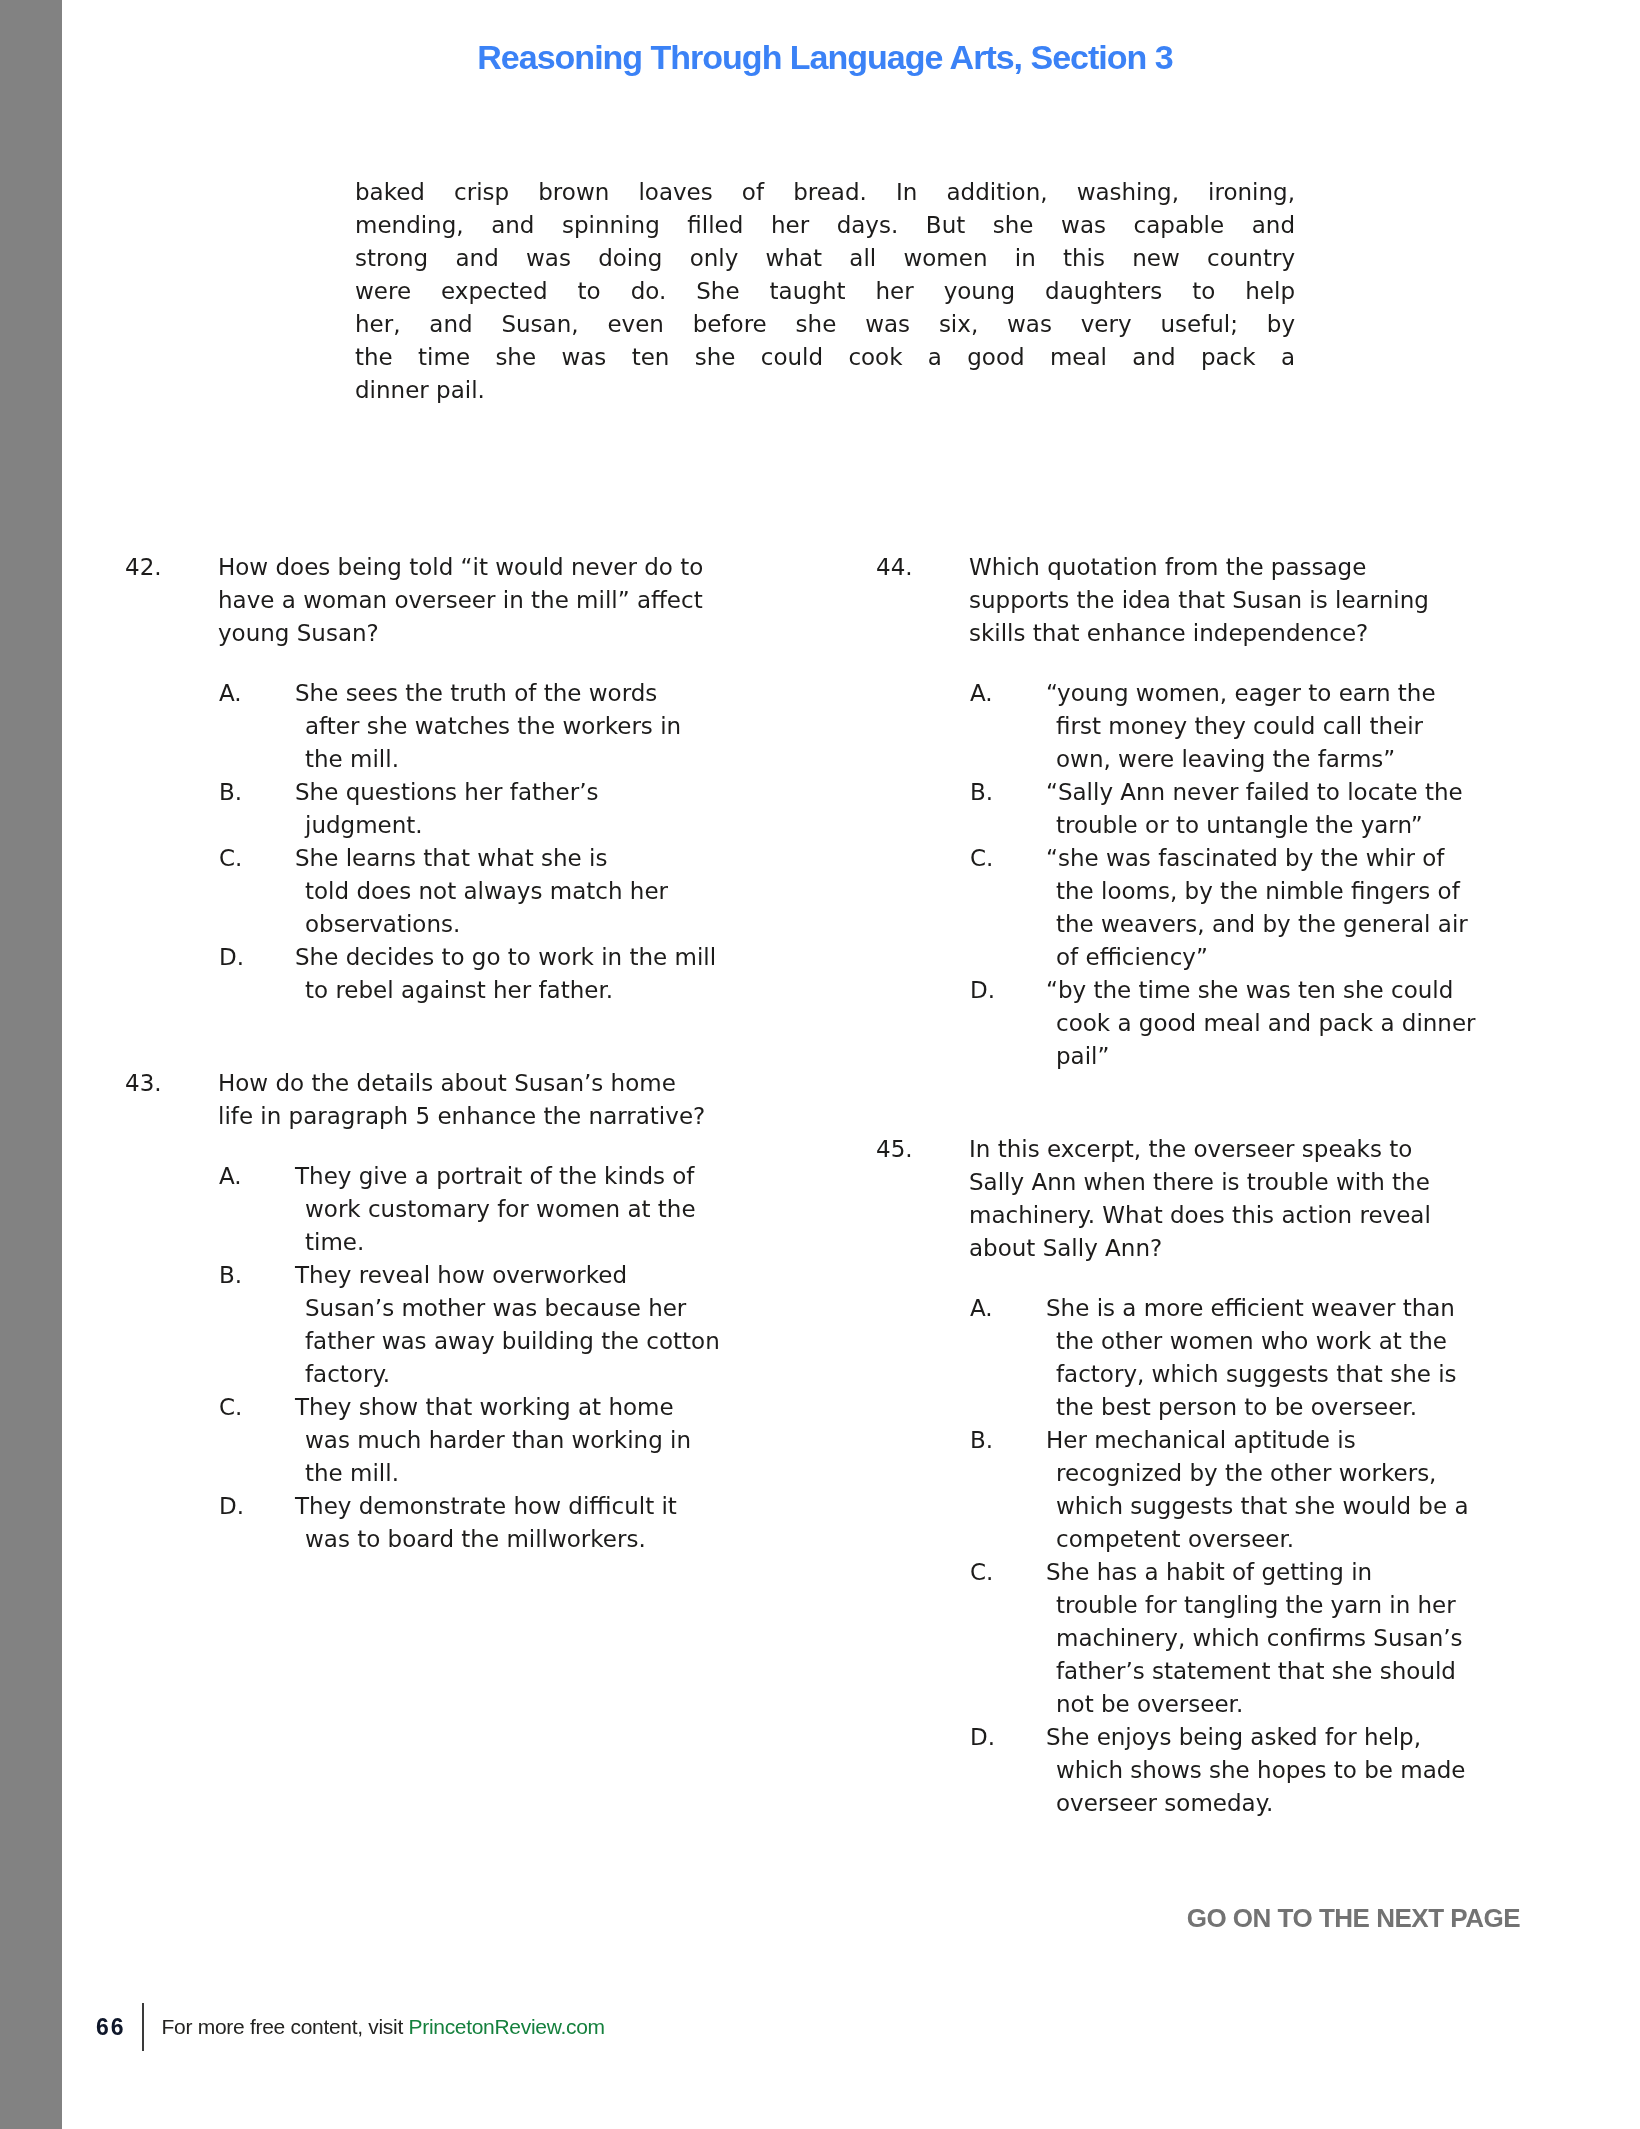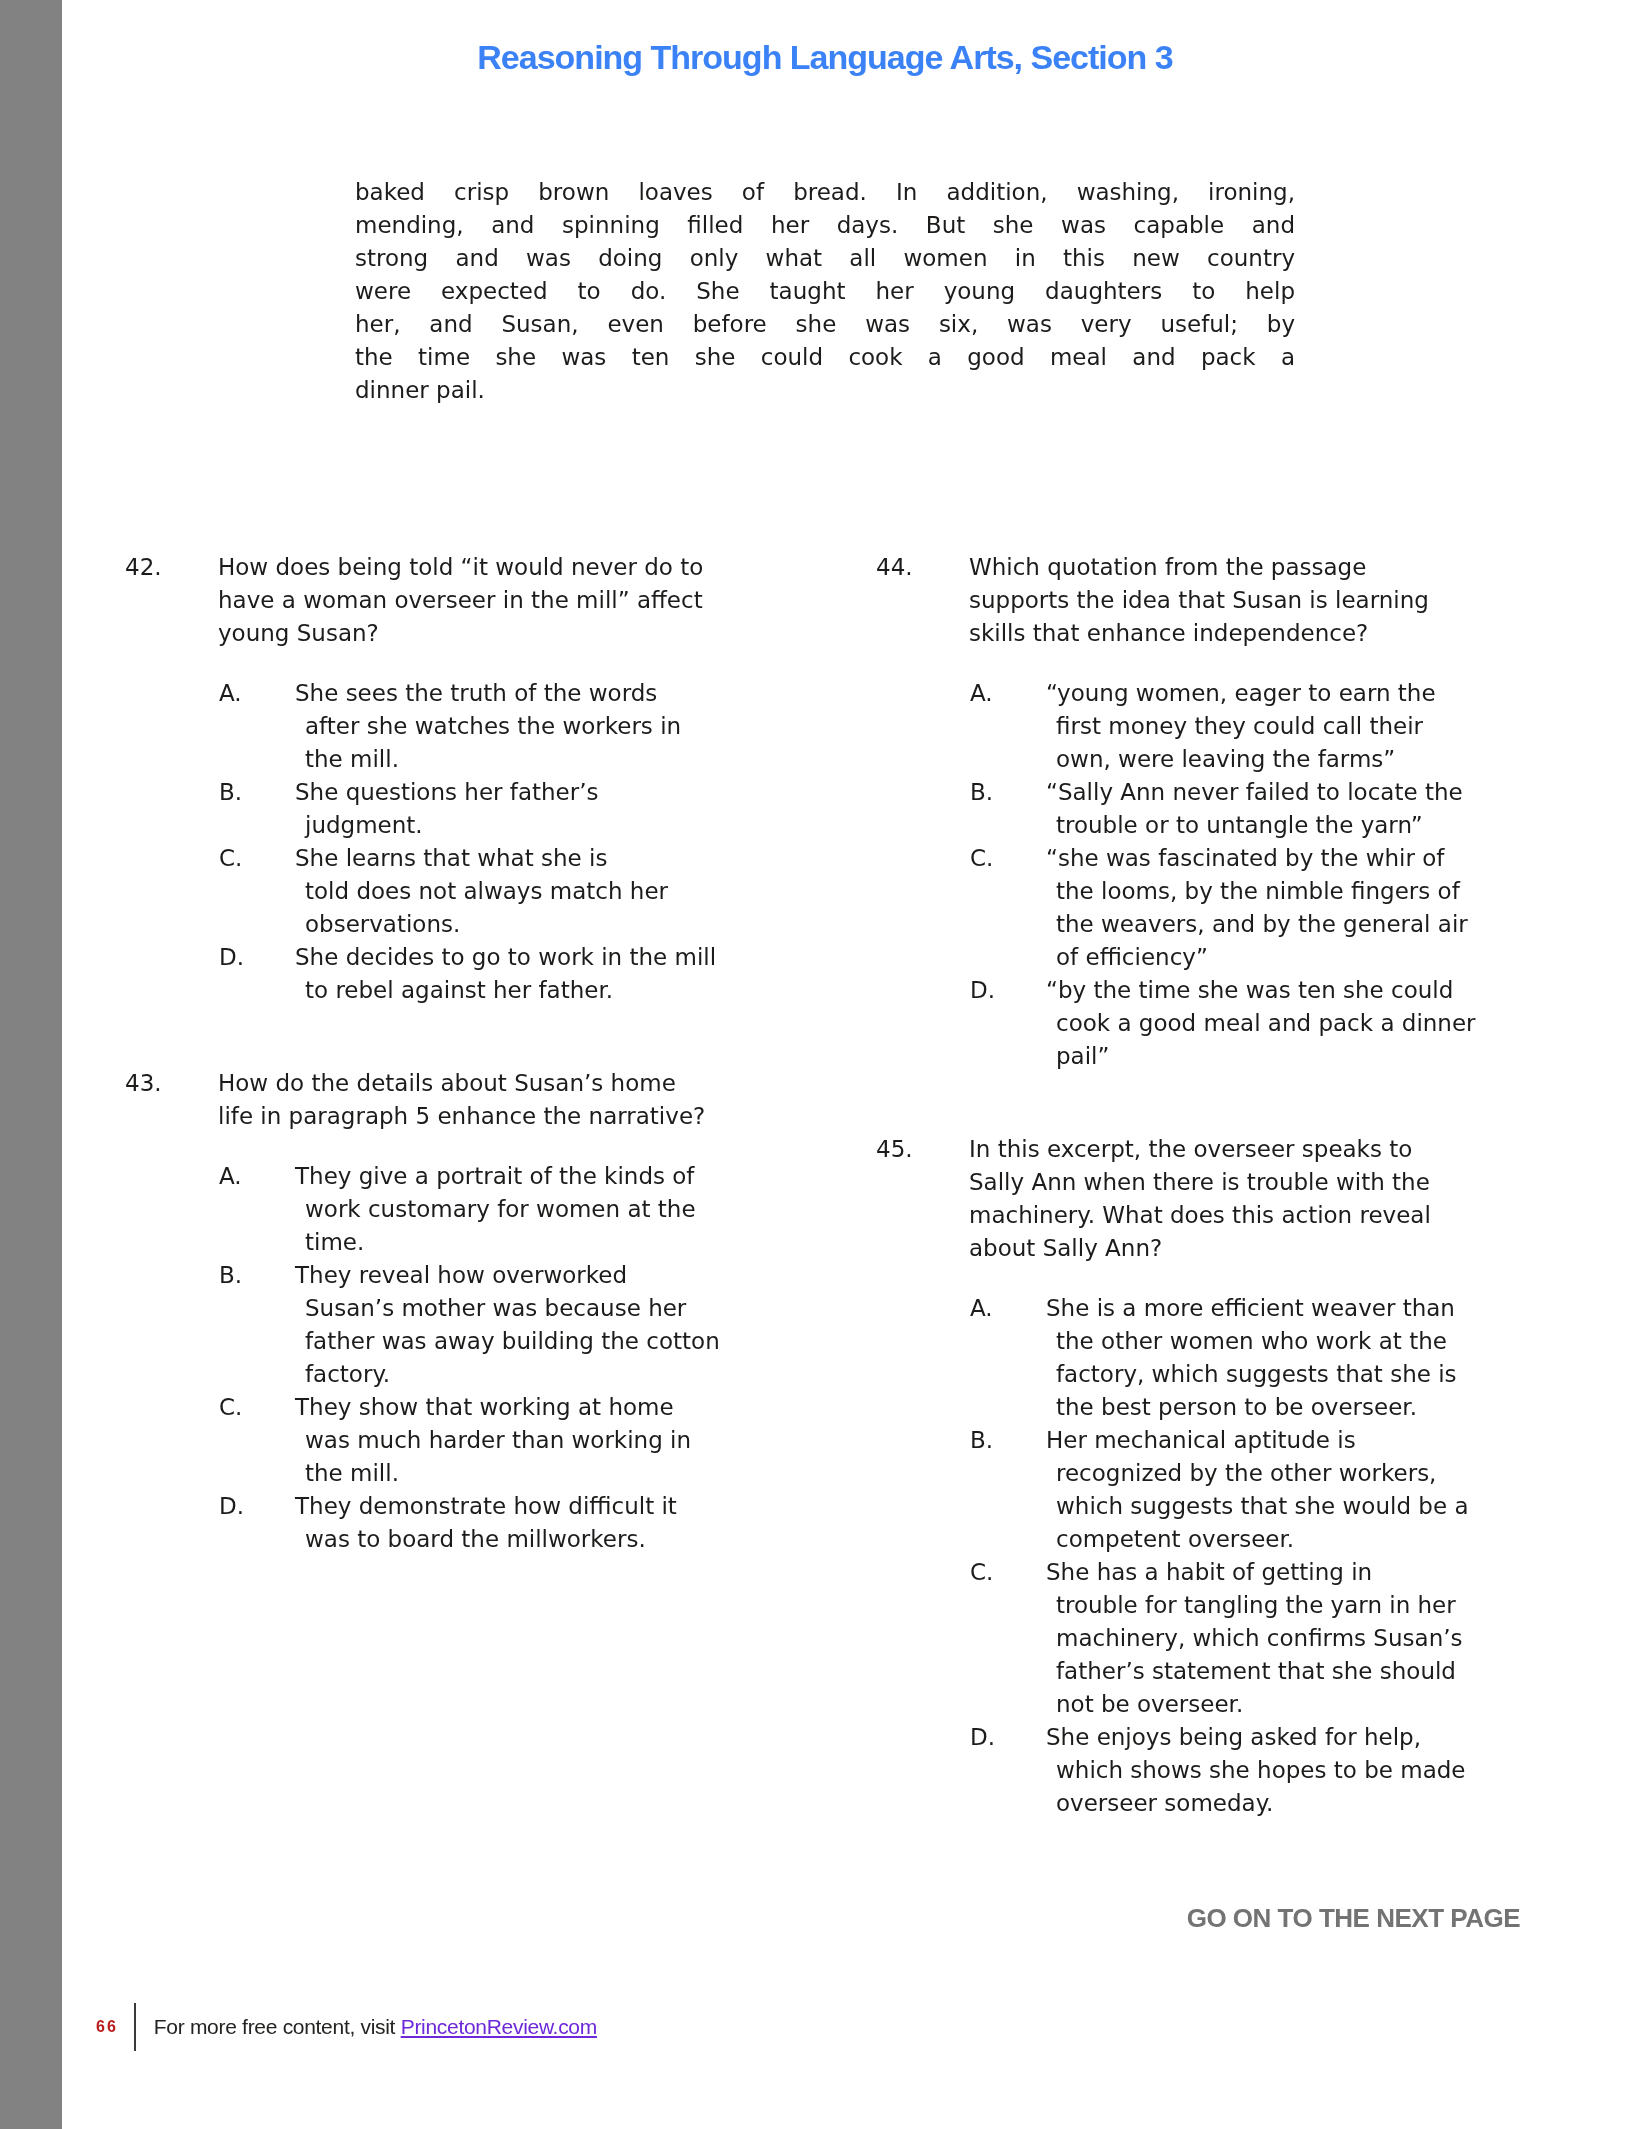--- a/index.html
+++ b/index.html
@@ -31,28 +31,28 @@
   .optletter{flex:0 0 76px;width:76px;}
   .optlines{white-space:nowrap;}
   .optlines div + div{padding-left:10px;}
   .go-on{
     position:absolute;right:120px;top:1903px;
     font-family:"Liberation Sans",sans-serif;font-weight:bold;font-size:26px;
     letter-spacing:-0.5px;color:#737373;
   }
   .footer{position:absolute;left:96px;top:2003px;display:flex;align-items:center;}
   .footer-page{
-    font-family:"Liberation Sans",sans-serif;font-weight:bold;font-size:16px;
-    letter-spacing:2px;color:#b91c1c;
+    font-family:"Liberation Sans",sans-serif;font-weight:bold;font-size:23px;
+    letter-spacing:2px;color:#0f172a;
   }
   .footer-divider{width:2px;height:48px;background:#3a3a3a;margin:0 18px 0 16px;}
   .footer-text{
     font-family:"Liberation Sans",sans-serif;font-size:21px;letter-spacing:-0.3px;color:#242321;
   }
-  .footer-link{text-decoration:underline;color:#6d28d9;}
+  .footer-link{color:#15803d;}
 </style>
 </head>
 <body>
 
 <div class="sidebar"></div>
 
 <div class="page-title">Reasoning Through Language Arts, Section 3</div>
 
 <div class="passage">
     <div class="pline">baked crisp brown loaves of bread. In addition, washing, ironing,</div>

